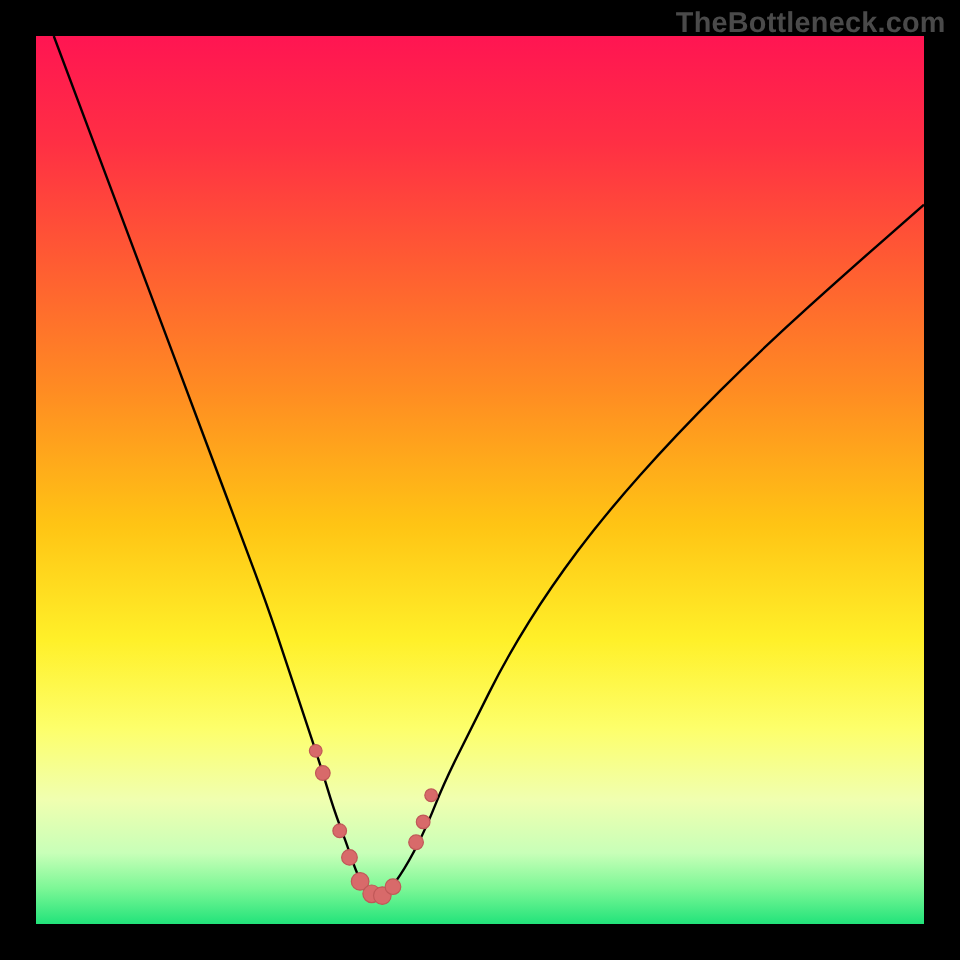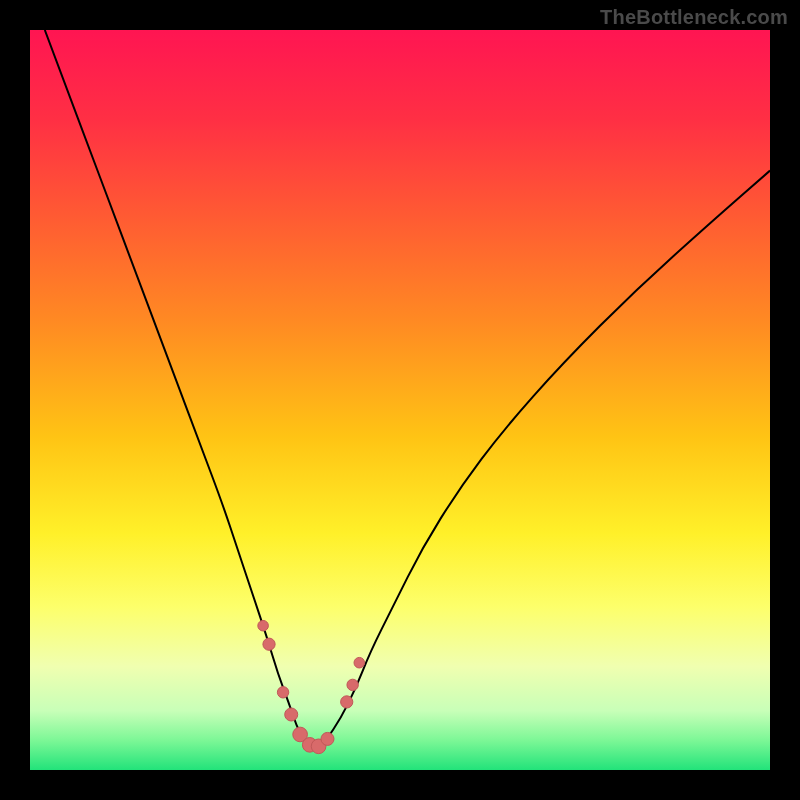--- a/index.html
+++ b/index.html
@@ -17,21 +17,21 @@
     left: 0;
     width: 800px;
     height: 800px;
     background: #000;
   }
   .watermark {
     position: absolute;
     top: 6px;
     right: 12px;
     color: #4a4a4a;
-    font-size: 20px;
+    font-size: 24px;
     font-weight: bold;
     letter-spacing: 0.2px;
     z-index: 20;
   }
   .plot {
     position: absolute;
     top: 30px;
     left: 30px;
     width: 740px;
     height: 740px;

